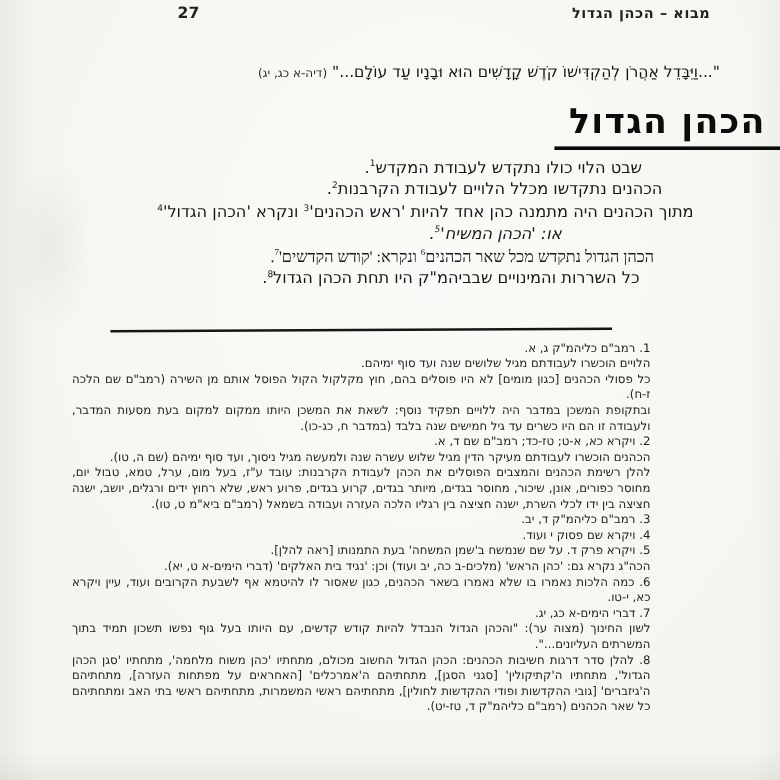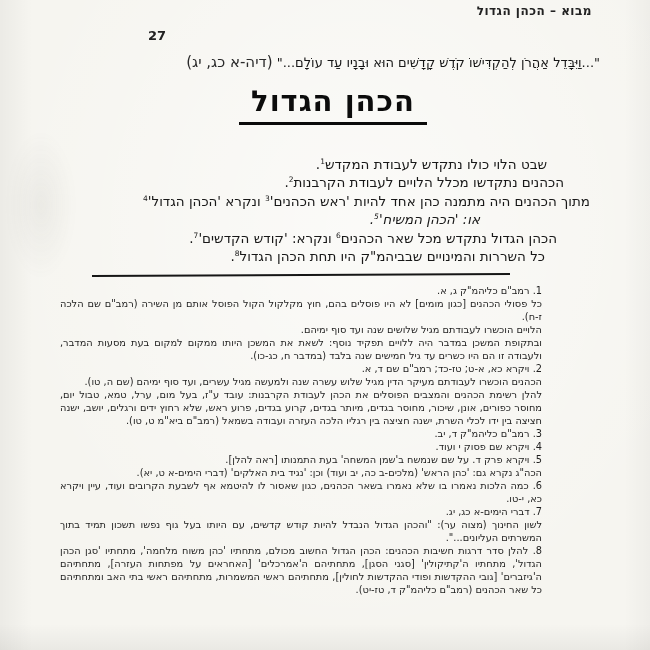--- a/index.html
+++ b/index.html
@@ -22,44 +22,44 @@
     position:absolute;left:6px;top:130px;width:70px;height:150px;
     background:radial-gradient(ellipse, rgba(90,90,85,0.07), rgba(0,0,0,0) 70%);
     filter:blur(2px);
   }
   .running-header{
     position:absolute;top:4px;right:58px;
     font-size:12px;font-weight:700;color:#222;
     letter-spacing:0.5px;
   }
   .page-number{
-    position:absolute;top:28px;left:148px;
+    position:absolute;top:4px;left:148px;
     font-size:13px;font-weight:700;color:#222;
   }
   .verse-line{
     position:absolute;top:53px;right:50px;width:552px;
     text-align:right;font-size:13px;color:#161616;
     white-space:nowrap;
   }
   .verse-reference{
-    font-size:15px;color:#2a2a2a;
+    font-size:10px;color:#2a2a2a;
   }
   .title-wrap{
-    position:absolute;top:84px;left:16px;right:0;text-align:center;
+    position:absolute;top:84px;left:16px;right:0;
   }
   .main-title{
     display:inline-block;
     font-size:29px;font-weight:700;color:#0c0c0c;
     letter-spacing:1px;
     border-bottom:3px solid #0a0a0a;
     padding:0 12px 4px 12px;
   }
   .body-text{
-    position:absolute;top:131px;right:60px;width:506px;
-    font-size:13.5px;line-height:18.4px;color:#181818;margin-top:24px;
+    position:absolute;top:131px;right:72px;width:506px;
+    font-size:13.5px;line-height:18.4px;color:#181818;
   }
   .body-line{
     text-align:right;white-space:nowrap;
   }
   sup.fn-ref{
     font-size:7.5px;line-height:0;vertical-align:super;
   }
   .footnote-divider{
     position:absolute;top:274px;left:92px;width:418px;height:0;
     border-top:2px solid #161616;
@@ -93,33 +93,33 @@
 
   <div class="title-wrap" data-interactable="false">
     <span class="main-title" data-interactable="false">הכהן הגדול</span>
   </div>
 
   <div class="body-text" data-interactable="false">
       <div class="body-line" data-interactable="false" style="padding-left: 0px; padding-right: 43px;">שבט הלוי כולו נתקדש לעבודת המקדש<sup class="fn-ref" data-interactable="false">1</sup>.</div>
       <div class="body-line" data-interactable="false" style="padding-left: 0px; padding-right: 26px;">הכהנים נתקדשו מכלל הלויים לעבודת הקרבנות<sup class="fn-ref" data-interactable="false">2</sup>.</div>
       <div class="body-line" data-interactable="false" style="padding-left: 0px; padding-right: 0px;">מתוך הכהנים היה מתמנה כהן אחד להיות 'ראש הכהנים'<sup class="fn-ref" data-interactable="false">3</sup> ונקרא 'הכהן הגדול'<sup class="fn-ref" data-interactable="false">4</sup></div>
       <div class="body-line" data-interactable="false" style="padding-left: 0px; padding-right: 110px; font-style: italic;">או: 'הכהן המשיח'<sup class="fn-ref" data-interactable="false">5</sup>.</div>
-      <div class="body-line" data-interactable="false" style="padding-left: 0px; padding-right: 33px;">הכהן הגדול נתקדש מכל שאר הכהנים<sup class="fn-ref" data-interactable="false">6</sup> ונקרא: 'קודש הקדשים'<sup class="fn-ref" data-interactable="false">7</sup>.</div>
+      <div class="body-line" data-interactable="false" style="padding-left: 0px; padding-right: 33px; font-family: Liberation Serif, serif;">הכהן הגדול נתקדש מכל שאר הכהנים<sup class="fn-ref" data-interactable="false">6</sup> ונקרא: 'קודש הקדשים'<sup class="fn-ref" data-interactable="false">7</sup>.</div>
       <div class="body-line" data-interactable="false" style="padding-left: 0px; padding-right: 45px;">כל השררות והמינויים שבביהמ"ק היו תחת הכהן הגדול<sup class="fn-ref" data-interactable="false">8</sup>.</div>
     </div>
 
   <div class="footnote-divider" data-interactable="false"></div>
 
   <div class="footnotes" data-interactable="false">
       <div class="fn-para" data-interactable="false"><span class="fn-num" data-interactable="false">1. </span>רמב"ם כליהמ"ק ג, א.</div>
+      <div class="fn-para" data-interactable="false">הלויים הוכשרו לעבודתם מגיל שלושים שנה ועד סוף ימיהם.</div>
       <div class="fn-para" data-interactable="false">כל פסולי הכהנים [כגון מומים] לא היו פוסלים בהם, חוץ מקלקול הקול הפוסל אותם מן השירה (רמב"ם שם הלכה ז-ח).</div>
-      <div class="fn-para" data-interactable="false">הלויים הוכשרו לעבודתם מגיל שלושים שנה ועד סוף ימיהם.</div>
       <div class="fn-para" data-interactable="false">ובתקופת המשכן במדבר היה ללויים תפקיד נוסף: לשאת את המשכן היותו ממקום למקום בעת מסעות המדבר, ולעבודה זו הם היו כשרים עד גיל חמישים שנה בלבד (במדבר ח, כג-כו).</div>
       <div class="fn-para" data-interactable="false"><span class="fn-num" data-interactable="false">2. </span>ויקרא כא, א-ט; טז-כד; רמב"ם שם ד, א.</div>
-      <div class="fn-para" data-interactable="false">הכהנים הוכשרו לעבודתם מעיקר הדין מגיל שלוש עשרה שנה ולמעשה מגיל עשרים, ועד סוף ימיהם (שם ה, טו).</div>
+      <div class="fn-para" data-interactable="false">הכהנים הוכשרו לעבודתם מעיקר הדין מגיל שלוש עשרה שנה ולמעשה מגיל ניסוך, ועד סוף ימיהם (שם ה, טו).</div>
       <div class="fn-para" data-interactable="false">להלן רשימת הכהנים והמצבים הפוסלים את הכהן לעבודת הקרבנות: עובד ע"ז, בעל מום, ערל, טמא, טבול יום, מחוסר כפורים, אונן, שיכור, מחוסר בגדים, מיותר בגדים, קרוע בגדים, פרוע ראש, שלא רחוץ ידים ורגלים, יושב, ישנה חציצה בין ידו לכלי השרת, ישנה חציצה בין רגליו הלכה העזרה ועבודה בשמאל (רמב"ם ביא"מ ט, טו).</div>
       <div class="fn-para" data-interactable="false"><span class="fn-num" data-interactable="false">3. </span>רמב"ם כליהמ"ק ד, יב.</div>
       <div class="fn-para" data-interactable="false"><span class="fn-num" data-interactable="false">4. </span>ויקרא שם פסוק י ועוד.</div>
       <div class="fn-para" data-interactable="false"><span class="fn-num" data-interactable="false">5. </span>ויקרא פרק ד. על שם שנמשח ב'שמן המשחה' בעת התמנותו [ראה להלן].</div>
       <div class="fn-para" data-interactable="false">הכה"ג נקרא גם: 'כהן הראש' (מלכים-ב כה, יב ועוד) וכן: 'נגיד בית האלקים' (דברי הימים-א ט, יא).</div>
       <div class="fn-para" data-interactable="false"><span class="fn-num" data-interactable="false">6. </span>כמה הלכות נאמרו בו שלא נאמרו בשאר הכהנים, כגון שאסור לו להיטמא אף לשבעת הקרובים ועוד, עיין ויקרא כא, י-טו.</div>
       <div class="fn-para" data-interactable="false"><span class="fn-num" data-interactable="false">7. </span>דברי הימים-א כג, יג.</div>
       <div class="fn-para" data-interactable="false">לשון החינוך (מצוה ער): "והכהן הגדול הנבדל להיות קודש קדשים, עם היותו בעל גוף נפשו תשכון תמיד בתוך המשרתים העליונים...".</div>
       <div class="fn-para" data-interactable="false"><span class="fn-num" data-interactable="false">8. </span>להלן סדר דרגות חשיבות הכהנים: הכהן הגדול החשוב מכולם, מתחתיו 'כהן משוח מלחמה', מתחתיו 'סגן הכהן הגדול', מתחתיו ה'קתיקולין' [סגני הסגן], מתחתיהם ה'אמרכלים' [האחראים על מפתחות העזרה], מתחתיהם ה'גיזברים' [גובי ההקדשות ופודי ההקדשות לחולין], מתחתיהם ראשי המשמרות, מתחתיהם ראשי בתי האב ומתחתיהם כל שאר הכהנים (רמב"ם כליהמ"ק ד, טז-יט).</div>
     </div>

